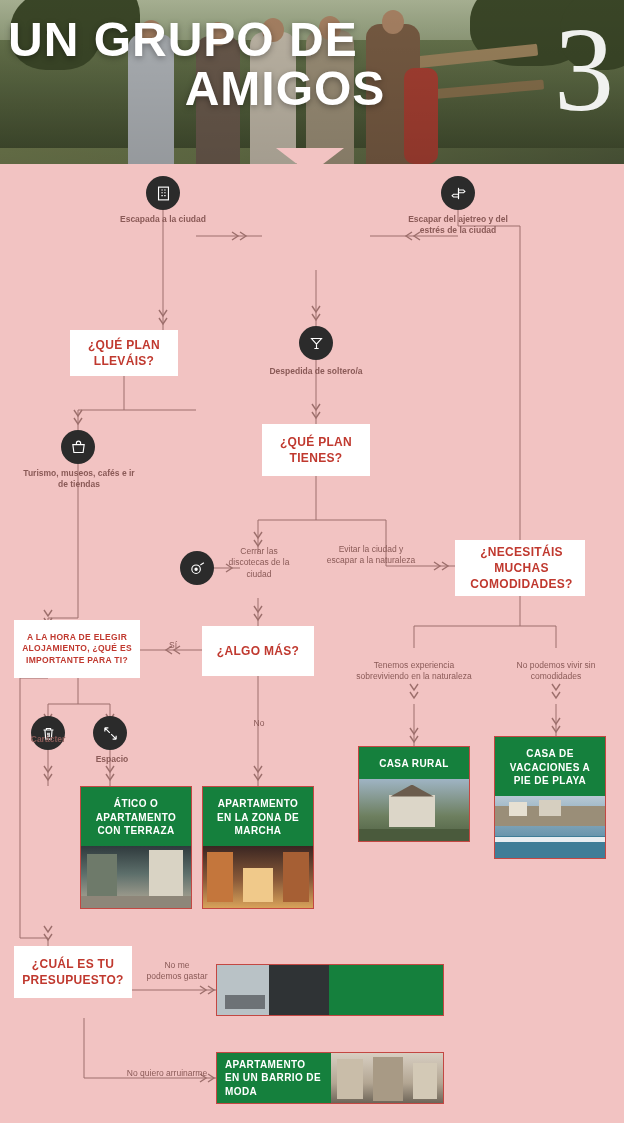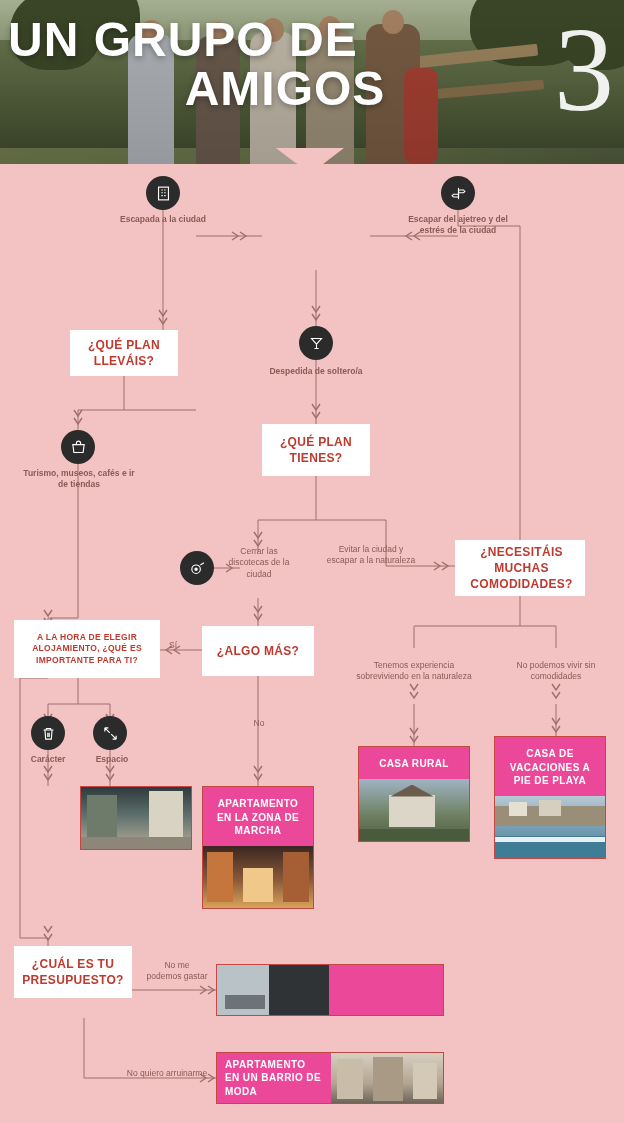--- a/index.html
+++ b/index.html
@@ -109,21 +109,21 @@
   }
 
   .icon-label {
     position:absolute; color:#8a5a57; font-size:8.5px; text-align:center;
     line-height:1.3;
     font-weight:bold;
   }
 
   
   .card {
-    position:absolute; background:#ec4899; border:1px solid #c34742;
+    position:absolute; background:#15803d; border:1px solid #c34742;
   }
   .card .ctitle {
     color:#fff; font-size:10px; font-weight:bold; text-align:center;
     letter-spacing:.4px; line-height:1.35; padding:10px 6px 8px;
   }
   .card .photo { width:100%; height:62px; display:block; }
 
   .card.wide { display:flex; align-items:stretch; }
   .card.wide .ctitle {
     flex:1; display:flex; align-items:center; justify-content:center;
@@ -305,21 +305,21 @@
     </svg>
   </div>
   <div class="edge-label" style="left:222px; top:398px; width:74px;">Cerrar las discotecas de la ciudad</div>
 
   <div class="badge" style="left:31px; top:568px;">
     <svg viewBox="0 0 24 24" fill="none" stroke="#fff" stroke-width="1.6">
       <path d="M5 7h14M9 7V5h6v2M7 7l1 13h8l1-13"></path>
       <path d="M11 11v6M13 11v6"></path>
     </svg>
   </div>
-  <div class="icon-label" style="left:14px; top:606px; width:68px;">Carácter</div>
+  <div class="icon-label" style="left:14px; top:586px; width:68px;">Carácter</div>
 
   <div class="badge" style="left:93px; top:568px;">
     <svg viewBox="0 0 24 24" fill="none" stroke="#fff" stroke-width="1.6">
       <path d="M4 4l7 7M4 4v5M4 4h5"></path>
       <path d="M20 20l-7-7M20 20v-5M20 20h-5"></path>
     </svg>
   </div>
   <div class="icon-label" style="left:78px; top:606px; width:68px;">Espacio</div>
 
   <div class="qbox" style="left:70px; top:182px; width:108px; height:46px;">
@@ -331,37 +331,38 @@
   </div>
 
   <div class="qbox" style="left:455px; top:392px; width:130px; height:56px;padding-left:9px;">
     <span>¿NECESITÁIS MUCHAS COMODIDADES?</span>
   </div>
 
   <div class="qbox" style="left:202px; top:478px; width:112px; height:50px;">
     <span>¿ALGO MÁS?</span>
   </div>
 
-  <div class="qbox" style="left:14px; top:472px; width:146px; height:58px; font-size:8.5px;">
+  <div class="qbox" style="left:14px; top:472px; width:126px; height:58px; font-size:8.5px;">
     <span>A LA HORA DE ELEGIR ALOJAMIENTO, ¿QUÉ ES IMPORTANTE PARA TI?</span>
   </div>
 
   <div class="qbox" style="left:14px; top:798px; width:118px; height:52px;">
     <span>¿CUÁL ES TU PRESUPUESTO?</span>
   </div>
 
   <div class="edge-label" style="left:326px; top:396px; width:90px;">Evitar la ciudad y escapar a la naturaleza</div>
   <div class="edge-label" style="left:158px; top:492px; width:30px;">Sí</div>
   <div class="edge-label" style="left:244px; top:570px; width:30px;">No</div>
   <div class="edge-label" style="left:354px; top:512px; width:120px;">Tenemos experiencia sobreviviendo en la naturaleza</div>
   <div class="edge-label" style="left:500px; top:512px; width:112px;">No podemos vivir sin comodidades</div>
   <div class="edge-label" style="left:146px; top:812px; width:62px;">No me podemos gastar</div>
   <div class="edge-label" style="left:126px; top:920px; width:82px;">No quiero arruinarme</div>
 
   <div class="card" style="left:80px; top:638px; width:112px;">
+    <div class="ctitle">ÁTICO O APARTAMENTO CON TERRAZA</div>
     <div class="photo ph" style="background:linear-gradient(180deg,#2f3a3d 0%,#5d6f6b 45%,#b9ae9b 100%);">
       <div style="position:absolute;left:6px;top:8px;width:30px;height:46px;background:#6e7a6a;"></div>
       <div style="position:absolute;right:8px;top:4px;width:34px;height:52px;background:#d9d3c4;"></div>
       <div style="position:absolute;left:0;bottom:0;width:100%;height:12px;background:#8e8679;"></div>
     </div>
   </div>
 
   <div class="card" style="left:202px; top:638px; width:112px;">
     <div class="ctitle">APARTAMENTO EN LA ZONA DE MARCHA</div>
     <div class="photo ph" style="background:linear-gradient(180deg,#3a2622 0%,#8a5a39 55%,#d8a25a 100%);">

